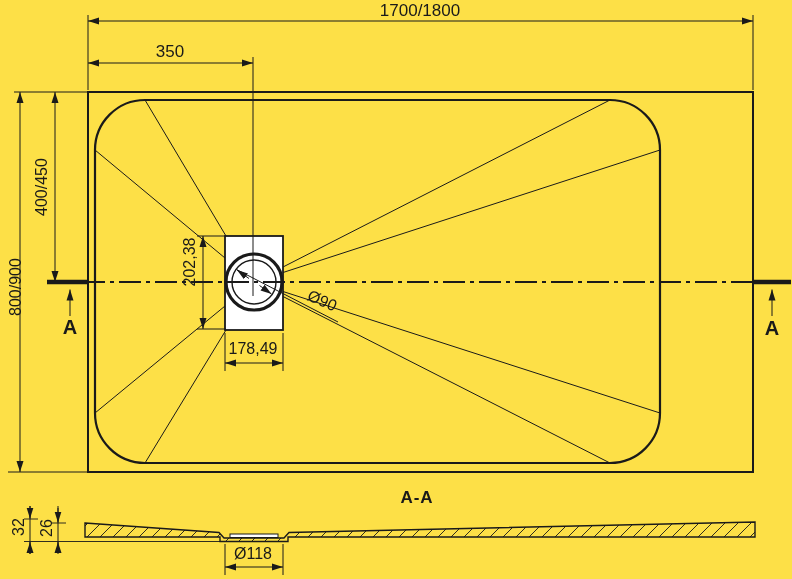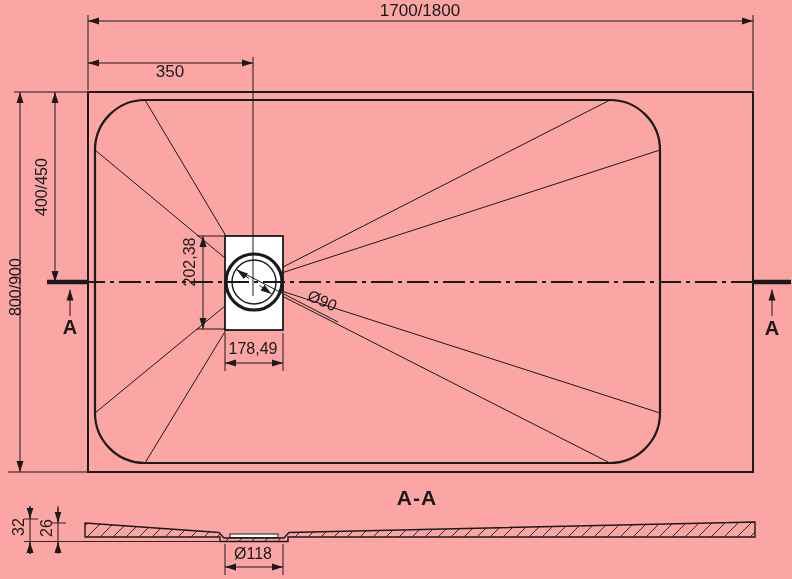--- a/index.html
+++ b/index.html
@@ -1,37 +1,37 @@
 <!DOCTYPE html>
 <html><head>
 <meta charset="utf-8">
 <style>
   html,body { margin:0; padding:0; background:#ffffff; }
   .canvas {
     position:relative;
     width:792px; height:579px;
-    background:#fca5a5;
+    background:#fde047;
     font-family:"Liberation Sans", sans-serif;
     color:#1a1a1a;
     overflow:hidden;
   }
   .canvas svg { position:absolute; left:0; top:0; }
   .lbl {
     position:absolute;
     transform:translate(-50%,-50%);
     white-space:nowrap;
     font-size:16px;
     color:#1a1a1a;
     line-height:1;
     user-select:none;
   }
   .lbl.big { font-size:17px; }
   .rot90  { transform:translate(-50%,-50%) rotate(-90deg); }
   .rot24  { transform:translate(-50%,-50%) rotate(24deg); }
-  .sec-title { font-size:21px; font-weight:700; letter-spacing:1px; }
+  .sec-title { font-size:17px; font-weight:700; letter-spacing:1px; }
   .cut-letter { font-size:20px; font-weight:700; }
 </style>
 </head>
 <body>
 
 <div class="canvas">
 
   <svg width="792" height="579" viewBox="0 0 792 579">
     <defs>
       <marker id="arrE" markerUnits="userSpaceOnUse" markerWidth="12" markerHeight="9" refX="11" refY="4.5" orient="auto">
@@ -141,21 +141,21 @@
 
       <g stroke-width="1">
         <line x1="225" y1="544" x2="225" y2="575"></line>
         <line x1="283" y1="544" x2="283" y2="575"></line>
         <line x1="225" y1="567" x2="283" y2="567" marker-start="url(#arrS)" marker-end="url(#arrE)"></line>
       </g>
     </g>
   </svg>
 
   <div class="lbl big" style="left:420px; top:10px;">1700/1800</div>
-  <div class="lbl big" style="left:170px; top:51px;margin-top:20px;">350</div>
+  <div class="lbl big" style="left:170px; top:51px;">350</div>
   <div class="lbl rot90" style="left:16px; top:287px;">800/900</div>
   <div class="lbl rot90" style="left:42px; top:187px;">400/450</div>
   <div class="lbl rot90" style="left:190px; top:262px;">202,38</div>
   <div class="lbl" style="left:253px; top:349px;">178,49</div>
   <div class="lbl rot24" style="left:322px; top:301px;">Ø90</div>
 
   <div class="lbl cut-letter" style="left:70px;  top:327px;">A</div>
   <div class="lbl cut-letter" style="left:772px; top:328px;">A</div>
 
   <div class="lbl sec-title" style="left:417px; top:497px;">A-A</div>

